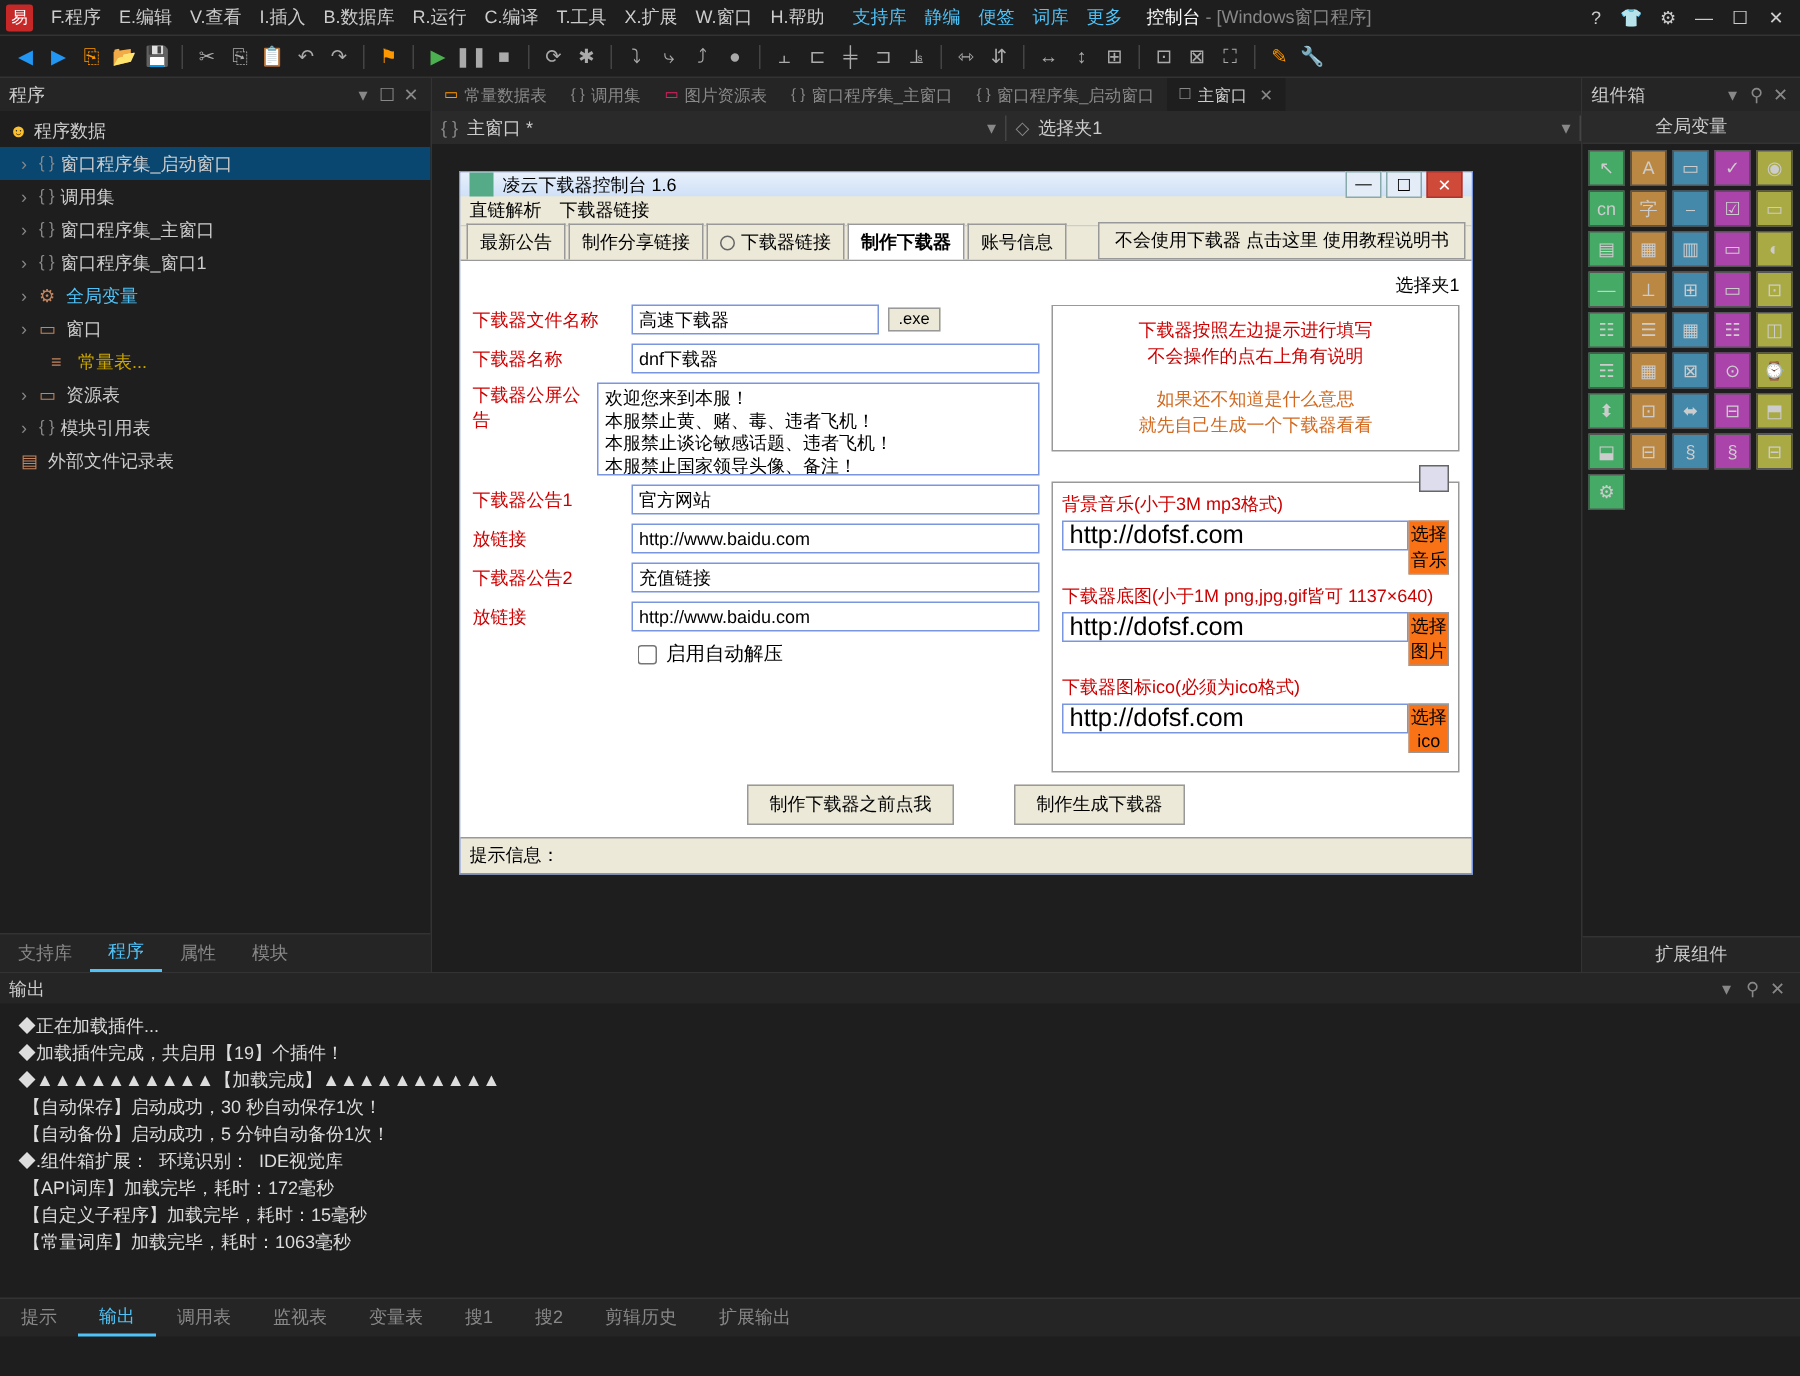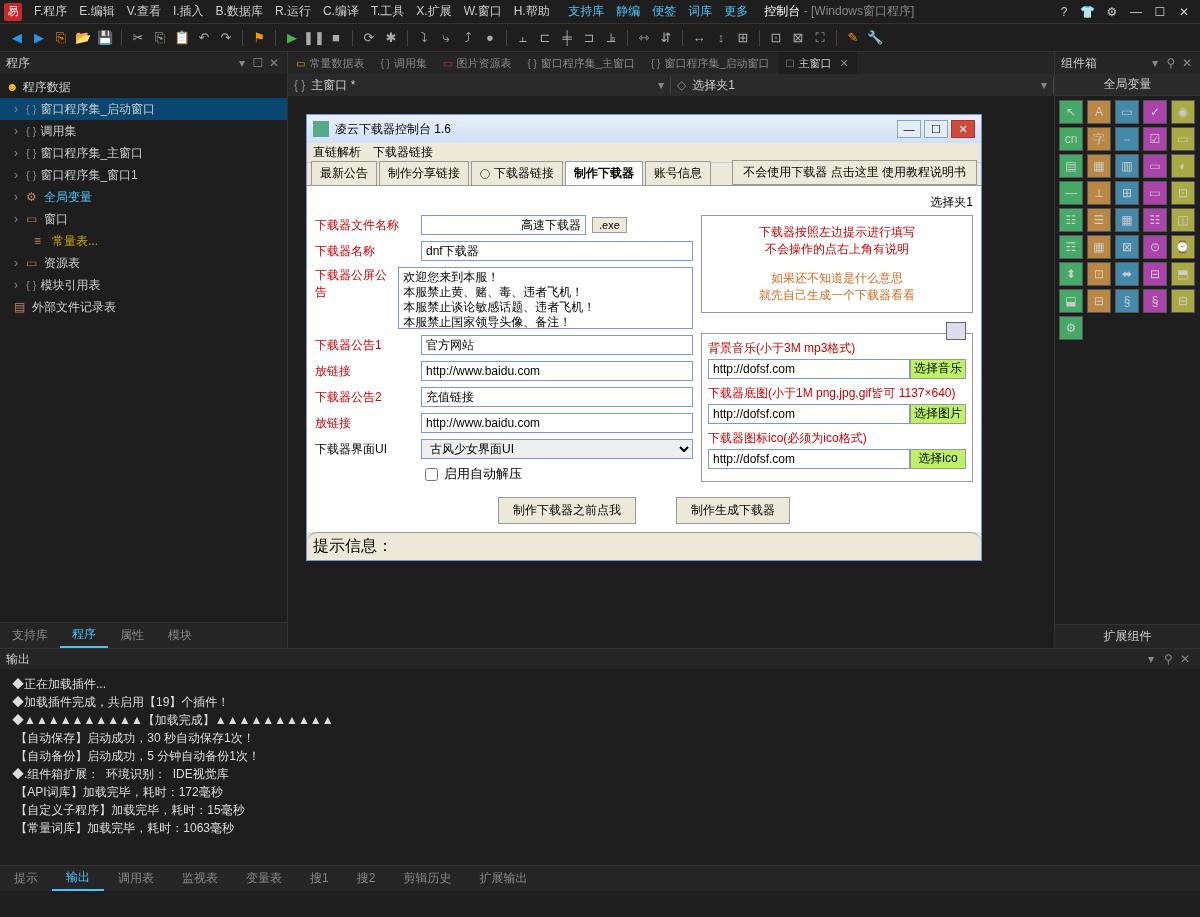--- a/index.html
+++ b/index.html
@@ -55,21 +55,21 @@
 .doc-tab .di.pink { color: #e91e63; }
 .doc-tab .di.grey { color: #888; }
 .doc-tab .x { color: #888; margin-left: 4px; }
 .subbar { height: 22px; background: #2a2a2a; display: flex; align-items: center; }
 .subbar .cell { flex: 1; display: flex; align-items: center; padding: 0 6px; border-right: 1px solid #444; gap: 6px; }
 .subbar .drop { color: #888; margin-left: auto; }
 
 
 .designer { flex: 1; background: #1e1e1e; position: relative; padding: 18px; overflow: hidden; }
 .sim-window { width: 676px; background: #ece9d8; border: 1px solid #7a96df; font-family: SimSun, "宋体", Arial; color: #000; font-size: 12px; }
-.sim-titlebar { height: 28px; background: linear-gradient(#e8f0fb,#cfe0f7); display: flex; align-items: center; padding: 0 6px; }
+.sim-titlebar { height: 16px; background: linear-gradient(#e8f0fb,#cfe0f7); display: flex; align-items: center; padding: 0 6px; }
 .sim-titlebar .ico { width: 16px; height: 16px; background: #5a8; margin-right: 6px; }
 .sim-titlebar .t { flex: 1; color: #000; font-size: 12px; }
 .sim-titlebar .wb { width: 24px; height: 18px; border: 1px solid #8aa; margin-left: 3px; background: #e3ecf7; display: flex; align-items: center; justify-content: center; font-size: 11px; cursor: pointer; }
 .sim-titlebar .wb.close { background: #d04a3a; color: #fff; border-color: #a33; }
 .sim-menu { height: 20px; display: flex; align-items: center; padding: 0 6px; gap: 12px; background: #ece9d8; border-bottom: 1px solid #ccc; }
 .sim-tabs { height: 22px; display: flex; align-items: flex-end; padding: 0 4px; background: #ece9d8; }
 .sim-tab { padding: 3px 8px; border: 1px solid #999; border-bottom: none; background: #ece9d8; margin-right: 2px; font-size: 12px; cursor: pointer; display: flex; align-items: center; gap: 4px; }
 .sim-tab.active { background: #fff; font-weight: bold; }
 .sim-tabs .right-note { margin-left: auto; padding: 3px 10px; border: 1px solid #999; background: #ece9d8; font-size: 12px; }
 .sim-tab .dot { width: 10px; height: 10px; border: 1px solid #666; border-radius: 50%; display: inline-block; }
@@ -84,26 +84,26 @@
 .frow .ext { border: 1px solid #999; padding: 1px 6px; background: #ece9d8; font-size: 11px; }
 .ta { width: 100%; height: 62px; border: 1px solid #7a96df; font-size: 12px; padding: 2px 4px; resize: none; font-family: SimSun, Arial; line-height: 1.25; }
 .instruct { border: 1px solid #999; padding: 8px 6px; text-align: center; }
 .instruct .r1 { color: #c00; margin-bottom: 0; }
 .instruct .r2 { color: #c00; margin-bottom: 12px; }
 .instruct .r3 { color: #d2691e; line-height: 1.4; }
 .media-box { border: 1px solid #999; padding: 6px; margin-top: 20px; position: relative; }
 .media-box .corner { position: absolute; top: -12px; right: 6px; width: 20px; height: 18px; border: 1px solid #666; background: #dde; }
 .mrow .mlbl { color: #c00; font-size: 12px; margin-bottom: 2px; }
 .mrow .mline { display: flex; margin-bottom: 6px; }
-.mrow .mline input { flex: 1; border: 1px solid #7a96df; height: 20px; padding: 0 4px; font-size: 12px; }
-.mrow .mline button { width: 56px; border: 1px solid #999; background: #bef264; font-size: 12px; cursor: pointer; }
+.mrow .mline input { flex: 1; border: 1px solid #7a96df; height: 20px; padding: 0 4px; font-size: 17px; }
+.mrow .mline button { width: 56px; border: 1px solid #999; background: #f97316; font-size: 12px; cursor: pointer; }
 .chk { display: flex; align-items: center; gap: 6px; margin: 6px 0 6px 110px; font-size: 13px; }
 .btnrow { display: flex; gap: 40px; justify-content: center; margin-top: 8px; }
 .btnrow button { padding: 4px 14px; border: 1px solid #999; background: #ece9d8; font-size: 12px; cursor: pointer; }
-.status-row { border-top: 1px solid #999; padding: 3px 6px; font-size: 16px; border-radius: 10px; }
+.status-row { border-top: 1px solid #999; padding: 3px 6px; font-size: 12px; }
 
 
 .right-panel { width: 146px; background: #1e1e1e; border-left: 1px solid #333; display: flex; flex-direction: column; }
 .rp-sub { height: 22px; background: #2a2a2a; display: flex; align-items: center; justify-content: center; color: #ccc; font-size: 12px; border-bottom: 1px solid #333; }
 .comp-grid { flex: 1; padding: 4px; display: grid; grid-template-columns: repeat(5, 1fr); gap: 3px; align-content: start; }
 .comp-cell { width: 24px; height: 24px; border: 1px solid #555; background: #383838; display: flex; align-items: center; justify-content: center; cursor: pointer; font-size: 12px; }
 .comp-cell.c1 { background: #4a6; } .comp-cell.c2 { background: #b84; } .comp-cell.c3 { background: #48a; }
 .comp-cell.c4 { background: #a4a; } .comp-cell.c5 { background: #aa4; } 
 .rp-foot { height: 24px; background: #252526; display: flex; align-items: center; justify-content: center; color: #ccc; border-top: 1px solid #333; }
 
@@ -333,21 +333,21 @@
             <div class="right-note">不会使用下载器 点击这里 使用教程说明书</div>
           </div>
         <div class="sim-body">
           <div style="display:flex;justify-content:flex-end;margin-bottom:4px;">
               <span class="chip" style="margin-left:0">选择夹1</span>
             </div>
           <div class="form-area">
             <div class="form-left">
               <div class="frow">
                   <span class="lbl">下载器文件名称</span>
-                  <input type="text" style="flex: 0 0 120px; text-align: right;" value="高速下载器">
+                  <input type="text" style="flex: 0 0 120px;" value="高速下载器">
                   <span class="ext">.exe</span>
                 </div>
               <div class="frow">
                   <span class="lbl">下载器名称</span>
                   <input type="text" value="dnf下载器" style="">
                 </div>
               <div class="frow" style="align-items:flex-start">
                   <span class="lbl">下载器公屏公告</span>
                   <textarea class="ta" style="">欢迎您来到本服！
 本服禁止黄、赌、毒、违者飞机！
@@ -363,24 +363,20 @@
                   <span class="lbl">放链接</span>
                   <input type="text" value="http://www.baidu.com" style="">
                 </div>
               <div class="frow">
                   <span class="lbl">下载器公告2</span>
                   <input type="text" value="充值链接" style="">
                 </div>
               <div class="frow">
                   <span class="lbl">放链接</span>
                   <input type="text" value="http://www.baidu.com" style="">
-                </div>
-              <div class="frow">
-                  <span class="lbl blk">下载器界面UI</span>
-                  <select><option>古风少女界面UI</option></select>
                 </div>
               <div class="chk">
                   <input type="checkbox" style="">
                   <span>启用自动解压</span>
                 </div>
             </div>
             <div class="form-right">
               <div class="instruct">
                 <div class="r1">下载器按照左边提示进行填写</div>
                 <div class="r2">不会操作的点右上角有说明</div>

